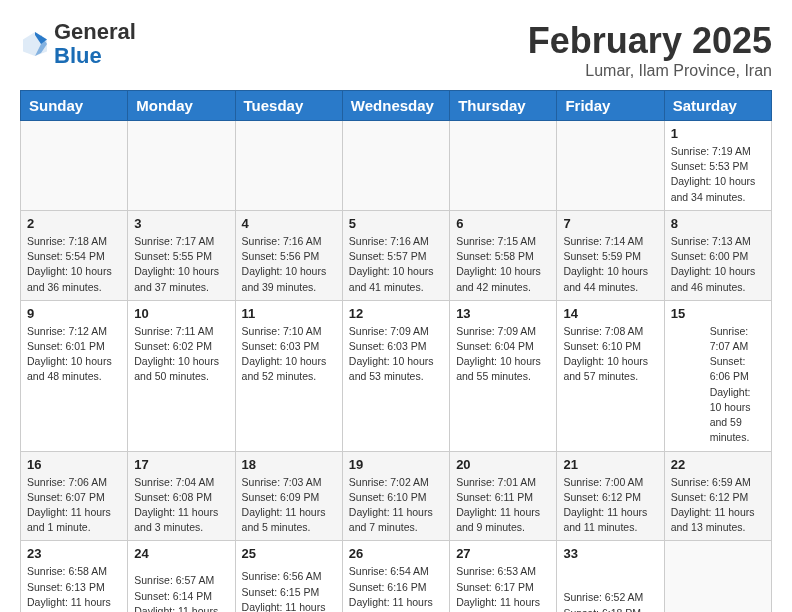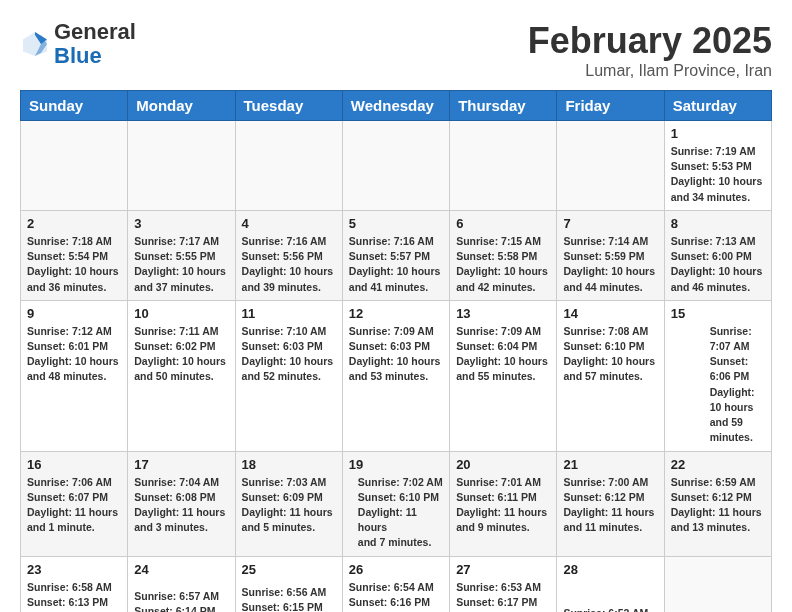--- a/index.html
+++ b/index.html
@@ -75,21 +75,20 @@
       font-size: 13px;
       font-weight: bold;
       color: #222;
       display: block;
       margin-bottom: 3px;
     }
     .day-detail {
       font-size: 10.5px;
       color: #333;
       line-height: 1.45;
-      font-weight: bold;
     }
     .row-alt td {
       background: #f5f5f5;
     }
   </style>
 </head>
 <body>
 
 <div class="header">
   <div class="logo">
@@ -256,21 +255,21 @@
         </td>
         <td>
           <span class="day-number">18</span>
           <div class="day-detail" style="white-space: pre-line;">Sunrise: 7:03 AM
 Sunset: 6:09 PM
 Daylight: 11 hours
 and 5 minutes.</div>
         </td>
         <td>
           <span class="day-number">19</span>
-          <div class="day-detail" style="white-space: pre-line; margin-left: 9px;">Sunrise: 7:02 AM
+          <div class="day-detail" style="white-space: pre-line;">Sunrise: 7:02 AM
 Sunset: 6:10 PM
 Daylight: 11 hours
 and 7 minutes.</div>
         </td>
         <td>
           <span class="day-number">20</span>
           <div class="day-detail" style="white-space: pre-line;">Sunrise: 7:01 AM
 Sunset: 6:11 PM
 Daylight: 11 hours
 and 9 minutes.</div>
@@ -320,21 +319,21 @@
 and 21 minutes.</div>
         </td>
         <td>
           <span class="day-number">27</span>
           <div class="day-detail" style="white-space: pre-line;">Sunrise: 6:53 AM
 Sunset: 6:17 PM
 Daylight: 11 hours
 and 23 minutes.</div>
         </td>
         <td>
-          <span class="day-number">28</span>
+          <span class="day-number">33</span>
           <div class="day-detail" style="white-space: pre-line; margin-top: 29px;">Sunrise: 6:52 AM
 Sunset: 6:18 PM
 Daylight: 11 hours
 and 25 minutes.</div>
         </td>
         <td class="empty"></td>
       </tr>
     </tbody>
 </table>
 

